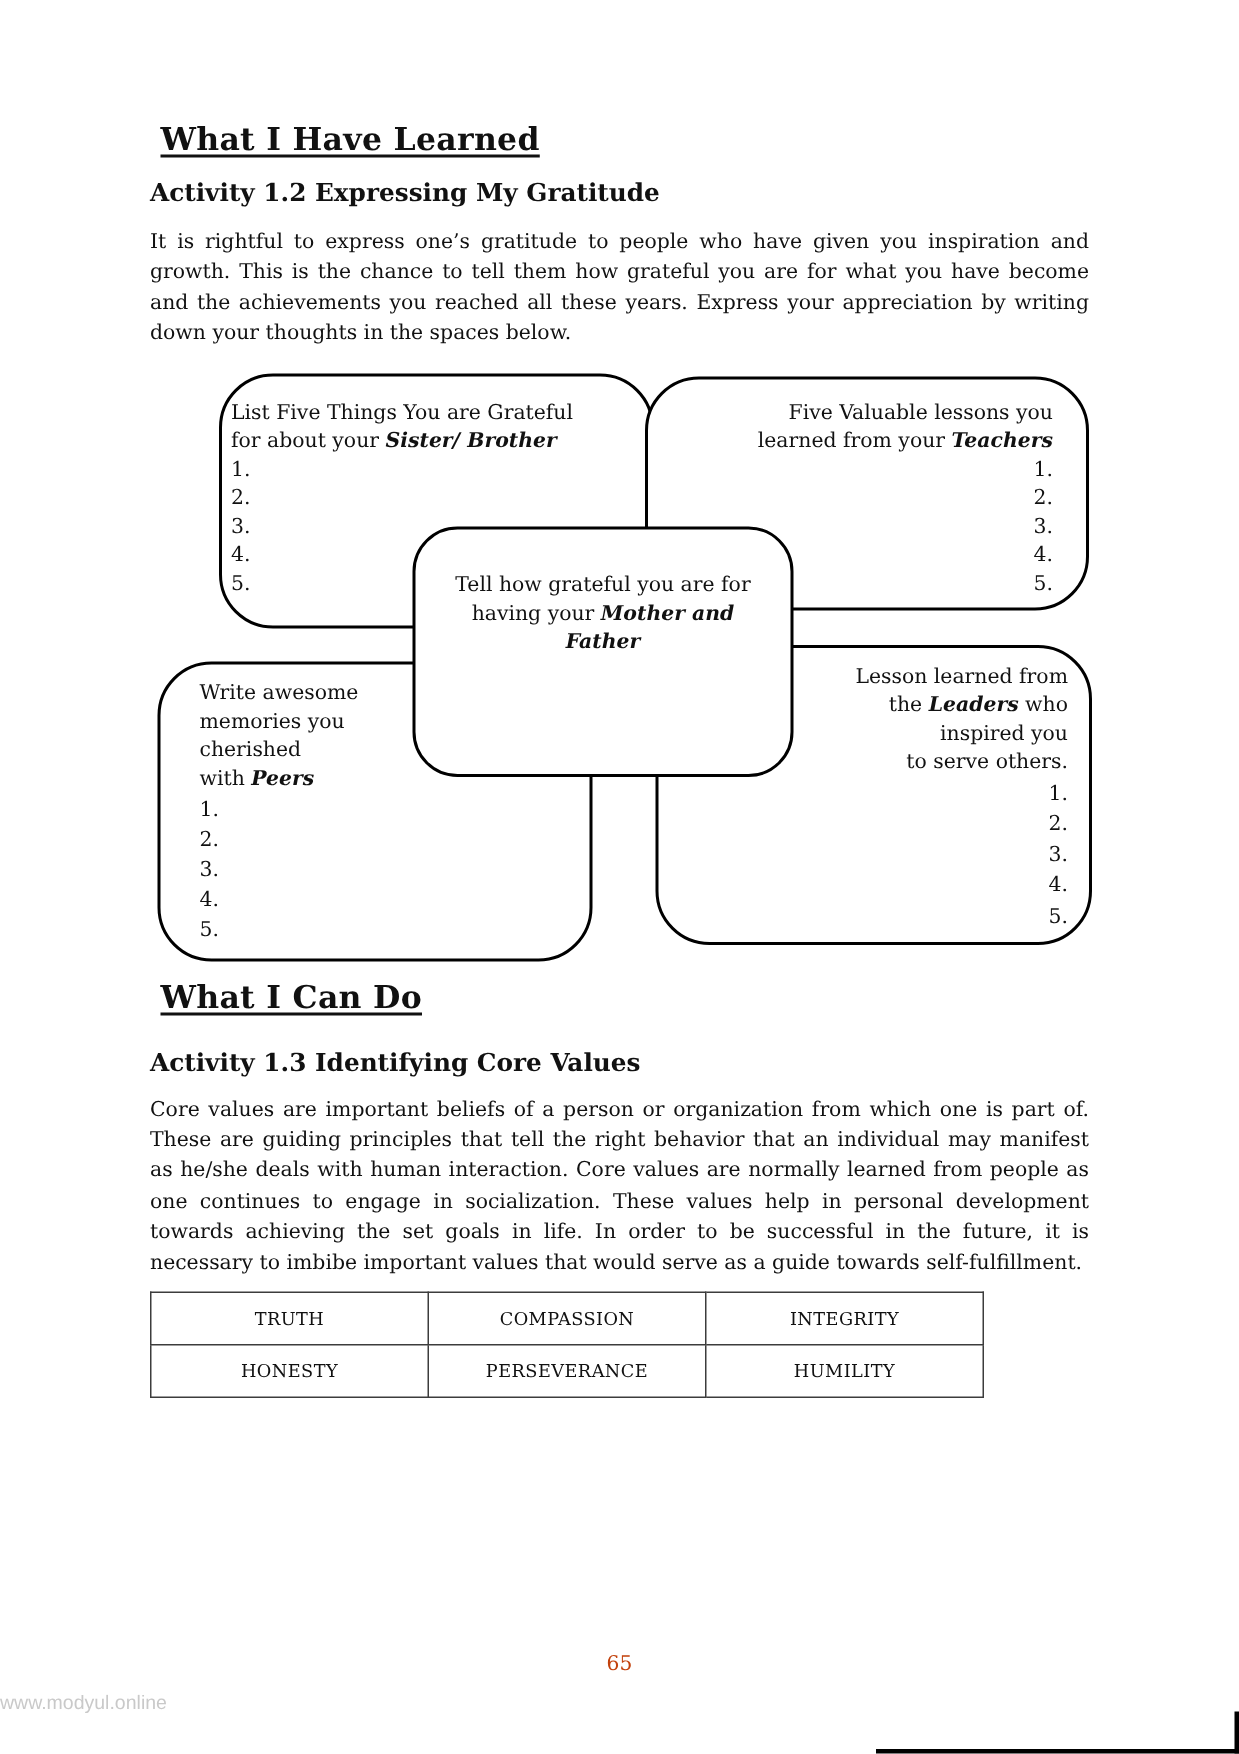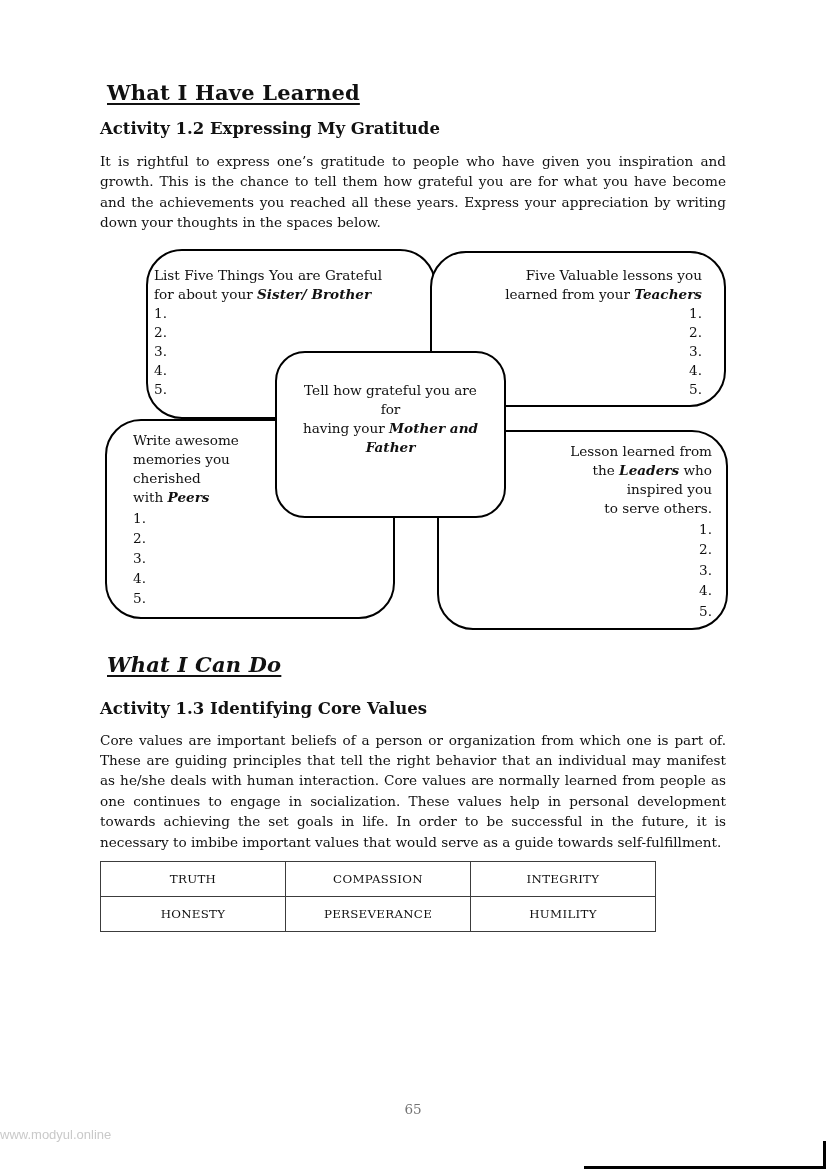--- a/index.html
+++ b/index.html
@@ -16,21 +16,21 @@
   .main-heading {
     margin: 0 0 0 7px;
     font-size: 21px;
     font-weight: 700;
     text-decoration: underline;
     text-decoration-thickness: 2px;
     text-underline-offset: 3px;
     letter-spacing: 0.2px;
   }
   .main-heading.first { margin-top: 80px; }
-  .main-heading.second { margin-top: 13px; font-style: italic; }
+  .main-heading.second { margin-top: 13px; }
 
   .activity-title { margin: 14px 0 0 0; font-size: 16.5px; font-weight: 700; }
   .activity-title.second { margin-top: 22px; }
 
   .body-text {
     margin: 13px 0 0 0;
     font-size: 13.6px;
     line-height: 1.5;
     text-align: justify;
   }
@@ -47,42 +47,42 @@
     background: #ffffff;
     font-size: 13.6px;
     line-height: 1.42;
   }
   .bubble-text { white-space: pre-line; }
   .emph { font-weight: 700; font-style: italic; }
   .blank-line { line-height: 19px; }
 
   .bubble.sibling  { left: 0;     top: 0;     width: 290px; height: 170px; padding: 15px 20px 0 6px; margin-left: 46px; }
   .bubble.teachers { left: 330px; top: 2px;   width: 296px; height: 156px; padding: 13px 22px 16px 20px; text-align: right; }
-  .bubble.parents  { left: 175px; top: 102px; width: 231px; height: 167px; padding: 28px 18px 0 18px; text-align: center; z-index: 2; border-radius: 30px; }
-  .bubble.peers    { left: 5px;   top: 170px; width: 290px; height: 200px; padding: 10px 20px 4px 26px; }
+  .bubble.parents  { left: 175px; top: 102px; width: 254px; height: 167px; padding: 28px 18px 0 18px; text-align: center; z-index: 2; border-radius: 30px; }
+  .bubble.peers    { left: 5px;   top: 192px; width: 290px; height: 200px; padding: 10px 20px 4px 26px; }
   .bubble.leaders  { left: 337px; top: 181px; width: 291px; height: 200px; padding: 10px 14px 0 20px; text-align: right; }
   .bubble.leaders .blank-line { line-height: 20.5px; }
   .bubble.peers .blank-line { line-height: 20px; }
 
   
   .values-table { border-collapse: collapse; width: 556px; margin-top: 9px; }
   .values-table td {
     width: 33.33%;
     border: 1.5px solid #3c3c3c;
     height: 32px;
     text-align: center;
     vertical-align: middle;
     font-size: 11.8px;
     letter-spacing: 0.3px;
   }
 
   
   .page-number {
     position: absolute; top: 1101px; left: 0; width: 826px;
-    text-align: center; font-size: 13.5px; color: #737373;
+    text-align: center; font-size: 13.5px; color: #c2410c;
   }
   .watermark {
     position: absolute; top: 1127px; left: 0; width: 826px;
     text-align: left; font-size: 13px; color: #c9c9c9;
     font-family: Liberation Sans, sans-serif;
   }
 
   
   .edge-right  { position: absolute; right: 0; top: 1141px; width: 3px; height: 28px; background: #000; }
   .edge-bottom { position: absolute; right: 0; top: 1166px; width: 242px; height: 3px; background: #000; }

